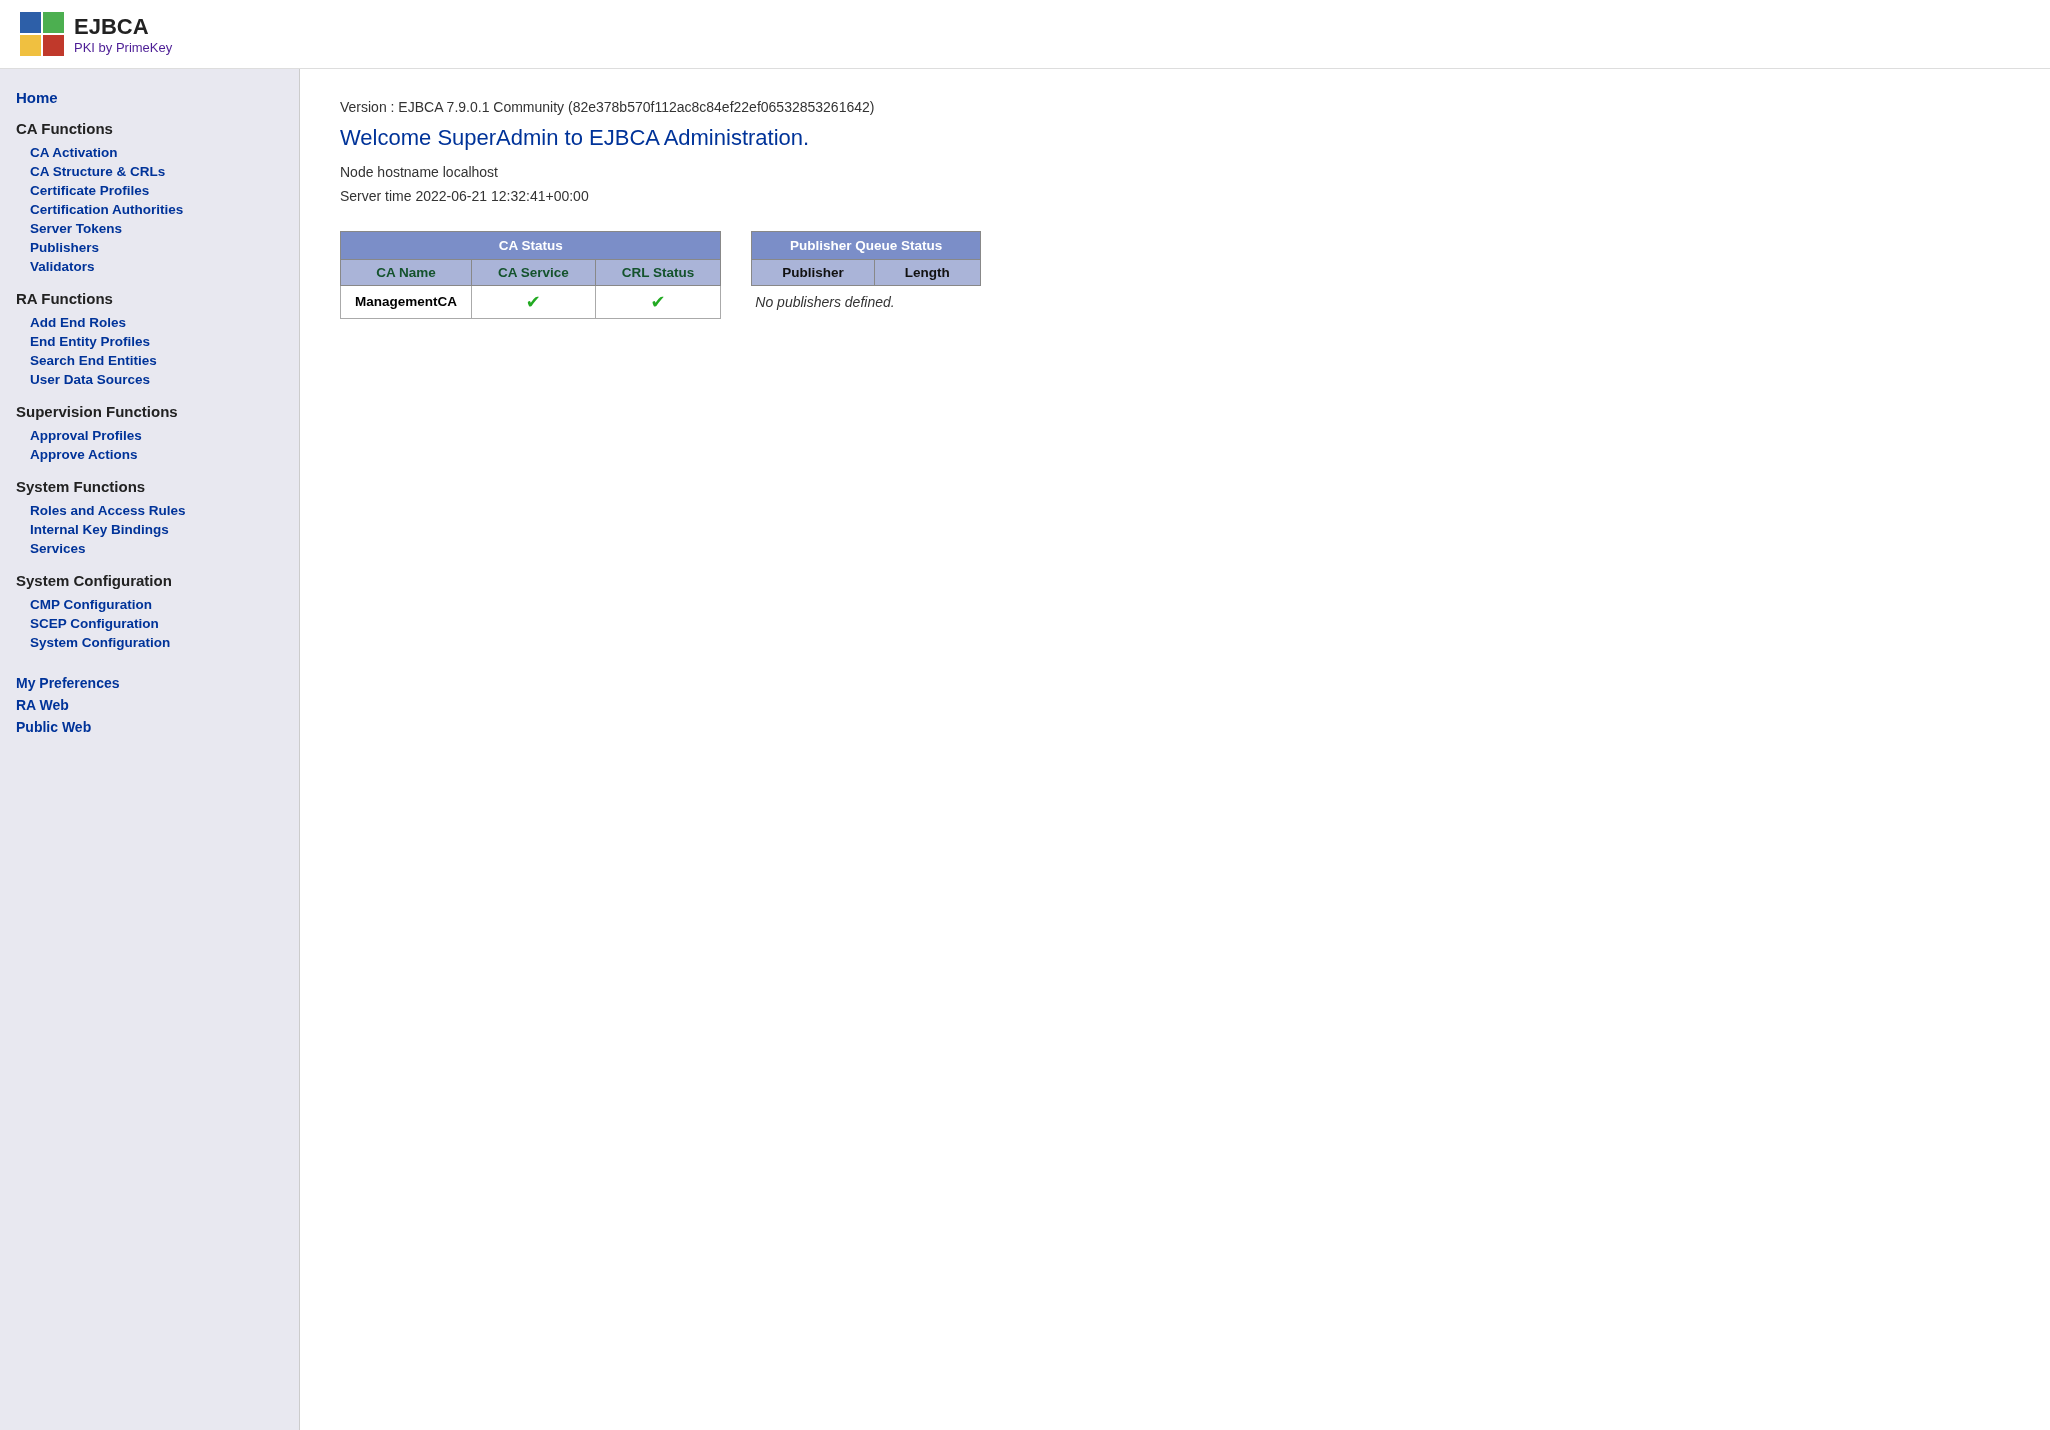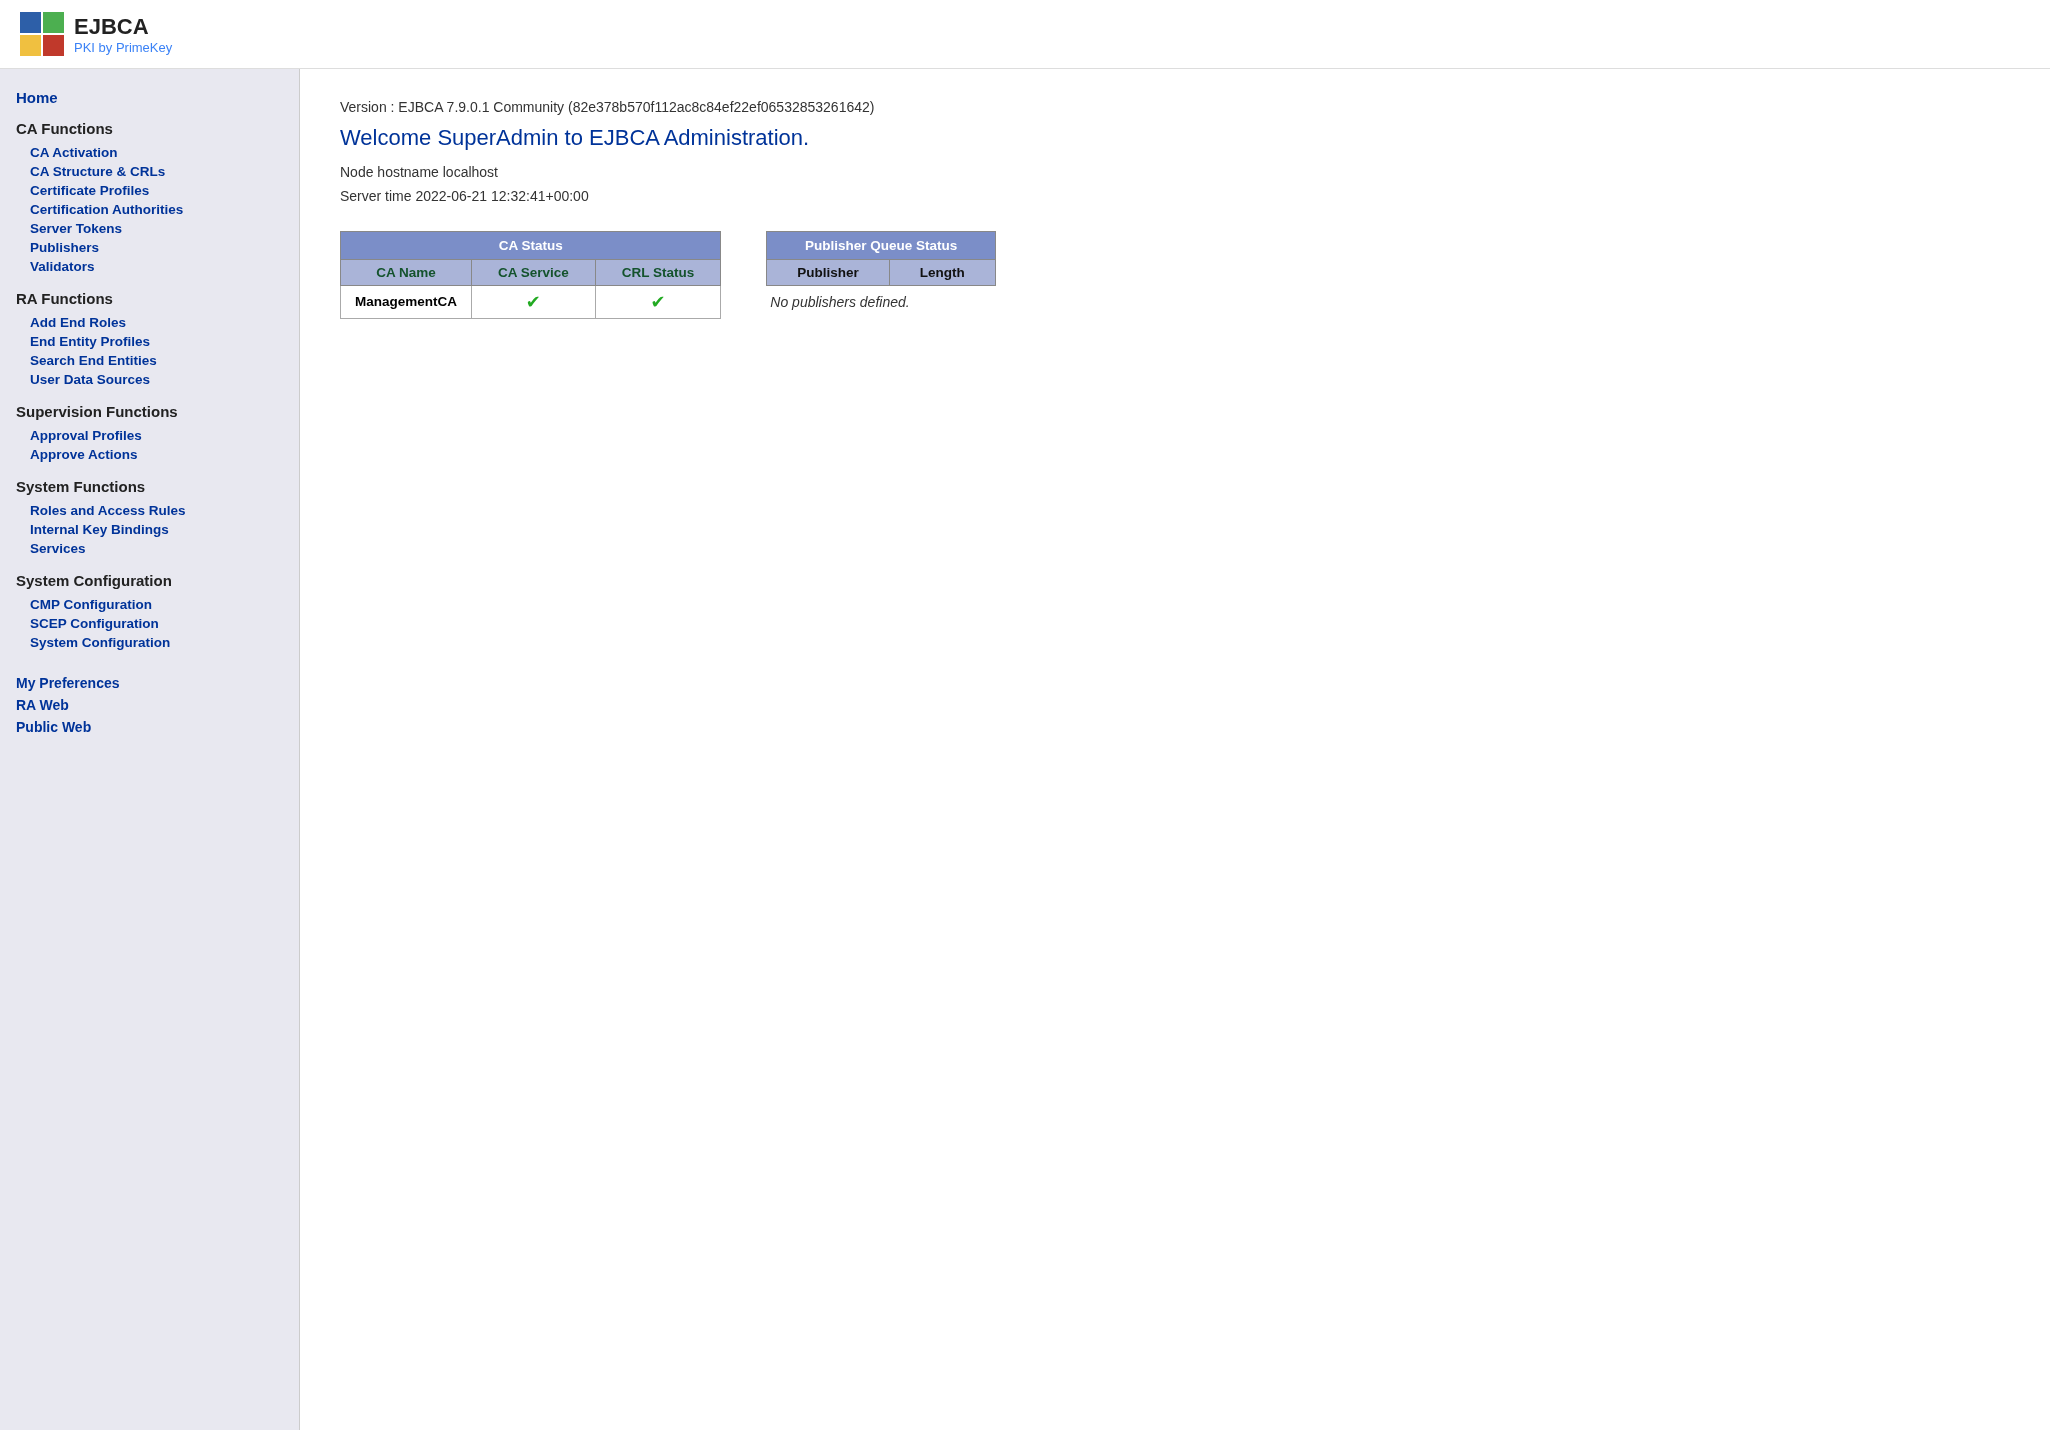--- a/index.html
+++ b/index.html
@@ -25,21 +25,21 @@
       width: 44px;
       height: 44px;
       gap: 2px;
     }
     .logo-sq-blue { background: #2d5fa8; }
     .logo-sq-green { background: #4caf50; }
     .logo-sq-yellow { background: #f0c040; }
     .logo-sq-red { background: #c0392b; }
     #logo-text { display: flex; flex-direction: column; }
     #logo-title { font-size: 22px; font-weight: bold; color: #222; }
-    #logo-subtitle { font-size: 13px; color: #3b82f6; }
+    #logo-subtitle { font-size: 13px; color: #4c1d95; }
 
     
     #layout { display: flex; flex: 1; }
 
     
     #sidebar {
       width: 300px;
       min-width: 300px;
       background: #e8e8f0;
       padding: 20px 16px;
@@ -100,21 +100,21 @@
     #node-info {
       font-size: 14px;
       color: #333;
       line-height: 1.7;
       margin-bottom: 22px;
     }
 
     
     #tables-area {
       display: flex;
-      gap: 45px;
+      gap: 30px;
       align-items: flex-start;
     }
 
     
     .status-table {
       border-collapse: collapse;
       font-size: 13.5px;
     }
     .status-table .table-title-row td {
       background: #7b8ec8;

